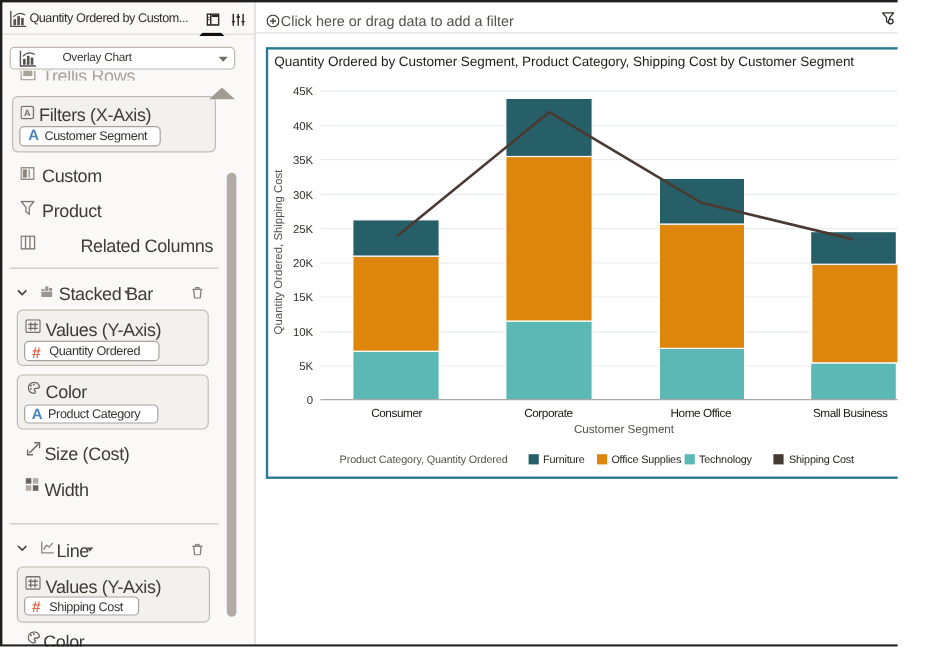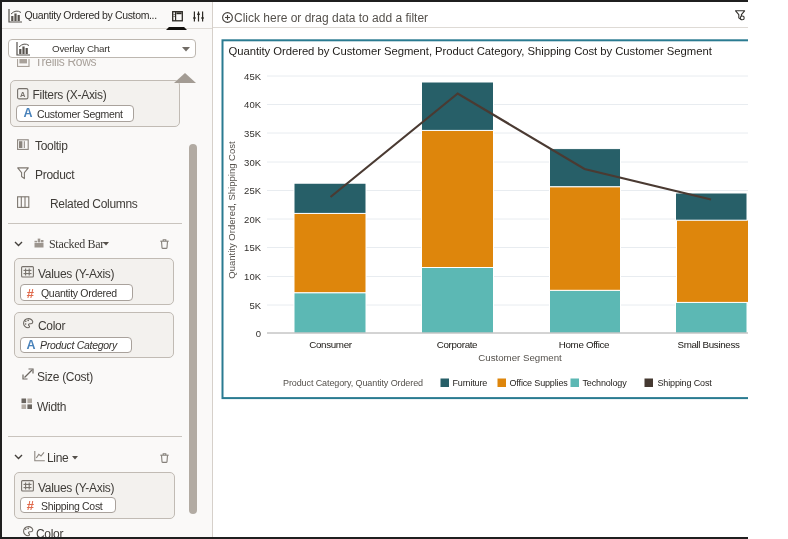--- a/index.html
+++ b/index.html
@@ -11,21 +11,21 @@
   #chart.abs{z-index:1;}
   #frame{left:0;top:0;width:788px;height:539px;border:2px solid #1f1f1f;z-index:50;pointer-events:none;}
   
   #sidebar{left:2px;top:2px;width:210px;height:535px;background:#faf9f8;}
   #sb-divider{left:212px;top:2px;width:1px;height:535px;background:#d6d0ca;}
   #sb-head-line{left:2px;top:28px;width:210px;height:1px;background:#dedad5;}
   .sb-title{left:24.5px;top:8.5px;font-size:10.5px;letter-spacing:-0.35px;color:#2f2c29;white-space:nowrap;}
   #tab-underline{left:166px;top:27px;width:21px;height:3px;background:#12100d;clip-path:polygon(0 100%,14% 0,86% 0,100% 100%);}
   #select{left:8px;top:38.5px;width:188px;height:19.5px;background:#fff;border:1px solid #bdb7b0;border-radius:4px;}
   .sel-text{left:33px;top:43px;font-size:9.8px;letter-spacing:-0.2px;color:#3a3733;margin-left:19px;}
-  .item-label{font-size:12px;letter-spacing:-0.3px;color:#3f3c38;white-space:nowrap;}
+  .item-label{font-size:15px;letter-spacing:-0.3px;color:#3f3c38;white-space:nowrap;}
   .graybox{background:#f3f1ee;border:1px solid #c1bbb4;border-radius:5px;}
   .pill{background:#fff;border:1px solid #a9a29c;border-radius:4px;}
   .pill-text{font-size:10.5px;letter-spacing:-0.3px;color:#363330;white-space:nowrap;}
   .num{color:#e06a4c;font-weight:bold;font-style:italic;font-size:13px;}
   .attA{color:#4a83bb;font-weight:bold;font-size:12.5px;}
   #scrollthumb{left:189px;top:144px;width:8px;height:370px;background:#b2aba3;border-radius:4px;}
   .muted{color:#a9a29b;}
   
   #topbar-line{left:213px;top:27px;width:573px;height:1px;background:#dedad5;}
   #filter-text{left:234px;top:10.5px;font-size:12px;color:#55514c;}
@@ -196,38 +196,38 @@
   <svg class="abs" style="left:174px;top:73px;" width="22" height="10">
       <polygon points="11,0 22,10 0,10" fill="#a39c94"></polygon>
     </svg>
 
   <div class="abs graybox" style="left:10px;top:80px;width:170px;height:47px;"></div>
   <div class="abs item-label" style="left:32.5px;top:88px;">Filters (X-Axis)</div>
   <div class="abs pill" style="left:16px;top:105px;width:118px;height:16.5px;"></div>
   <div class="abs attA" style="left:23.5px;top:106px;">A</div>
   <div class="abs pill-text" style="left:37px;top:107.5px;">Customer Segment</div>
 
-  <div class="abs item-label" style="left:35px;top:139px;">Tooltip</div>
+  <div class="abs item-label" style="left:35px;top:139px;">Custom</div>
   <div class="abs item-label" style="left:35px;top:168px;">Product</div>
-  <div class="abs item-label" style="left:18px;top:197px;padding-left:32px;">Related Columns</div>
+  <div class="abs item-label" style="left:35px;top:197px;padding-left:32px;">Related Columns</div>
   <div class="abs" style="left:8px;top:223px;width:174px;height:1px;background:#c9c4be;"></div>
 
-  <div class="abs item-label" style="left:49px;top:237px;font-family:Liberation Serif, serif;">Stacked Bar</div>
+  <div class="abs item-label" style="left:49px;top:237px;">Stacked Bar</div>
 
   <div class="abs graybox" style="left:14px;top:258px;width:160px;height:47px;"></div>
   <div class="abs item-label" style="left:38px;top:267px;">Values (Y-Axis)</div>
   <div class="abs pill" style="left:20px;top:284px;width:113px;height:17px;"></div>
   <div class="abs num" style="left:26.5px;top:285.5px;">#</div>
   <div class="abs pill-text" style="left:41px;top:287px;">Quantity Ordered</div>
 
   <div class="abs graybox" style="left:14px;top:312px;width:160px;height:46px;"></div>
   <div class="abs item-label" style="left:38px;top:319px;">Color</div>
   <div class="abs pill" style="left:20px;top:336.5px;width:112px;height:16px;"></div>
   <div class="abs attA" style="left:26.5px;top:337.5px;">A</div>
-  <div class="abs pill-text" style="left:40px;top:339px;font-style:italic;">Product Category</div>
+  <div class="abs pill-text" style="left:40px;top:339px;">Product Category</div>
 
   <div class="abs item-label" style="left:37px;top:370px;">Size (Cost)</div>
   <div class="abs item-label" style="left:37px;top:400px;">Width</div>
   <div class="abs" style="left:8px;top:436px;width:174px;height:1px;background:#c9c4be;"></div>
 
   <div class="abs item-label" style="left:47px;top:451px;">Line</div>
 
   <div class="abs graybox" style="left:14px;top:472px;width:161px;height:47px;"></div>
   <div class="abs item-label" style="left:38px;top:481px;">Values (Y-Axis)</div>
   <div class="abs pill" style="left:20px;top:497px;width:96px;height:16px;"></div>

